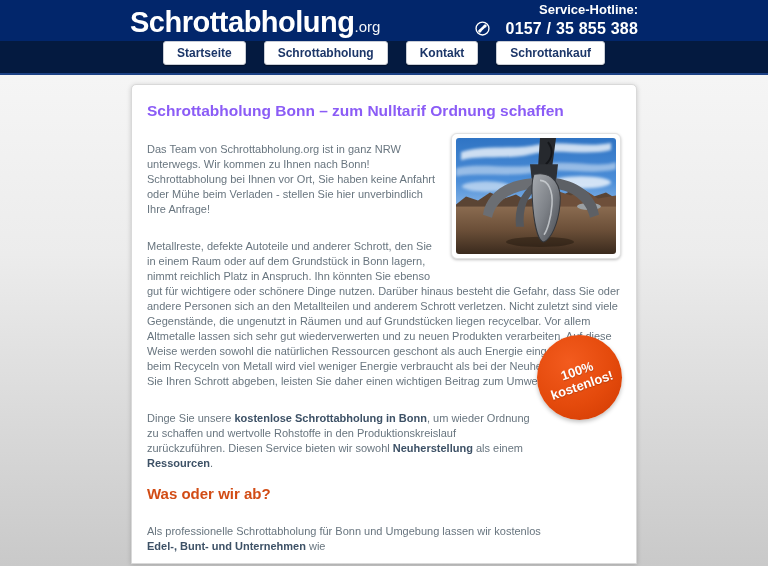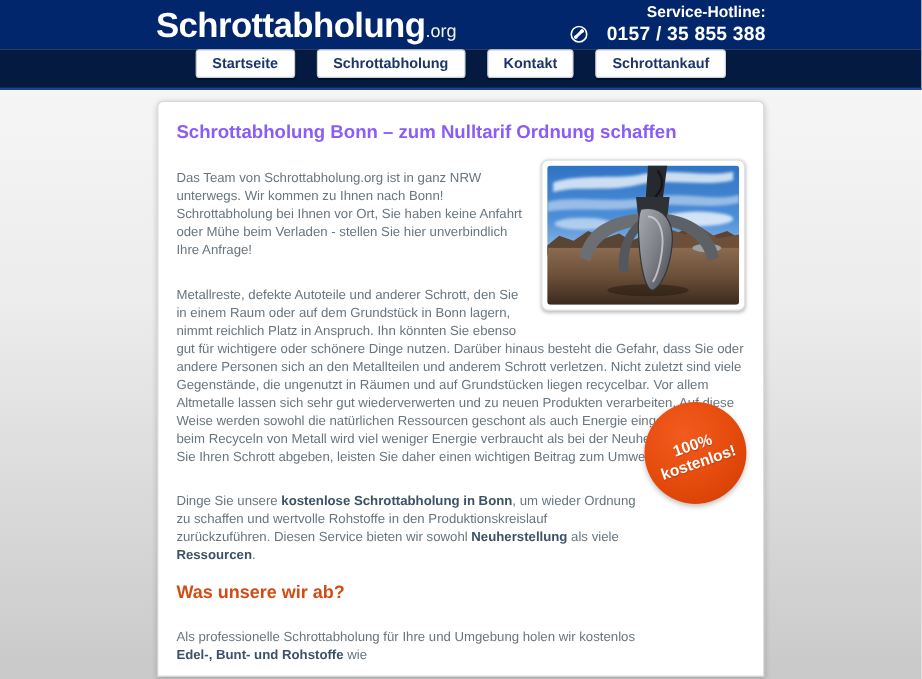--- a/index.html
+++ b/index.html
@@ -170,25 +170,25 @@
 
         <path d="M78 36 C98 32 106 48 104 66 C102 86 95 100 88 103 C83 103 79 90 77 70 C76 56 75 44 78 36 Z" fill="url(#steel)" stroke="#33363b" stroke-width="1"></path>
         <path d="M84 42 C92 42 97 52 96 66 C95 80 91 92 88 96" stroke="#cfd3d7" stroke-width="1.6" fill="none" opacity=".8"></path>
       </svg>
     </div>
 
     <p class="body-text">Das Team von Schrottabholung.org ist in ganz NRW unterwegs. Wir kommen zu Ihnen nach Bonn! Schrottabholung bei Ihnen vor Ort, Sie haben keine Anfahrt oder Mühe beim Verladen - stellen Sie hier unverbindlich Ihre Anfrage!</p>
 
     <p class="body-text">Metallreste, defekte Autoteile und anderer Schrott, den Sie in einem Raum oder auf dem Grundstück in Bonn lagern, nimmt reichlich Platz in Anspruch. Ihn könnten Sie ebenso gut für wichtigere oder schönere Dinge nutzen. Darüber hinaus besteht die Gefahr, dass Sie oder andere Personen sich an den Metallteilen und anderem Schrott verletzen. Nicht zuletzt sind viele Gegenstände, die ungenutzt in Räumen und auf Grundstücken liegen recycelbar. Vor allem Altmetalle lassen sich sehr gut wiederverwerten und zu neuen Produkten verarbeiten. Auf diese Weise werden sowohl die natürlichen Ressourcen geschont als auch Energie eingespart. Denn beim Recyceln von Metall wird viel weniger Energie verbraucht als bei der Neuherstellung. Indem Sie Ihren Schrott abgeben, leisten Sie daher einen wichtigen Beitrag zum Umweltschutz.</p>
 
-    <p class="body-text p3"><span>Dinge Sie unsere </span><b>kostenlose Schrottabholung in Bonn</b><span>, um wieder Ordnung zu schaffen und wertvolle Rohstoffe in den Produktionskreislauf zurückzuführen. Diesen Service bieten wir sowohl </span><b>Neuherstellung</b><span> als viele </span><b>Ressourcen</b><span>.</span></p>
-
-    <h2 class="section-title">Was unsere wir ab?</h2>
-
-    <p class="body-text p4"><span>Als professionelle Schrottabholung für Ihre und Umgebung holen wir kostenlos </span><b>Edel-, Bunt- und Rohstoffe</b><span> wie</span></p>
+    <p class="body-text p3"><span>Dinge Sie unsere </span><b>kostenlose Schrottabholung in Bonn</b><span>, um wieder Ordnung zu schaffen und wertvolle Rohstoffe in den Produktionskreislauf zurückzuführen. Diesen Service bieten wir sowohl </span><b>Neuherstellung</b><span> als einem </span><b>Ressourcen</b><span>.</span></p>
+
+    <h2 class="section-title">Was oder wir ab?</h2>
+
+    <p class="body-text p4"><span>Als professionelle Schrottabholung für Bonn und Umgebung lassen wir kostenlos </span><b>Edel-, Bunt- und Unternehmen</b><span> wie</span></p>
 
     <ul class="metal-list">
       <li>
         <svg class="check-icon" viewBox="0 0 20 20">
             <circle cx="9" cy="11.5" r="7" fill="none" stroke="#1d3c6e" stroke-width="1.7"></circle>
             <path d="M5.5 11.5 L8.5 15 L16.5 3.5" fill="none" stroke="#1d3c6e" stroke-width="2.4" stroke-linecap="round"></path>
           </svg>
         <span>Metall,</span>
       </li>
 

